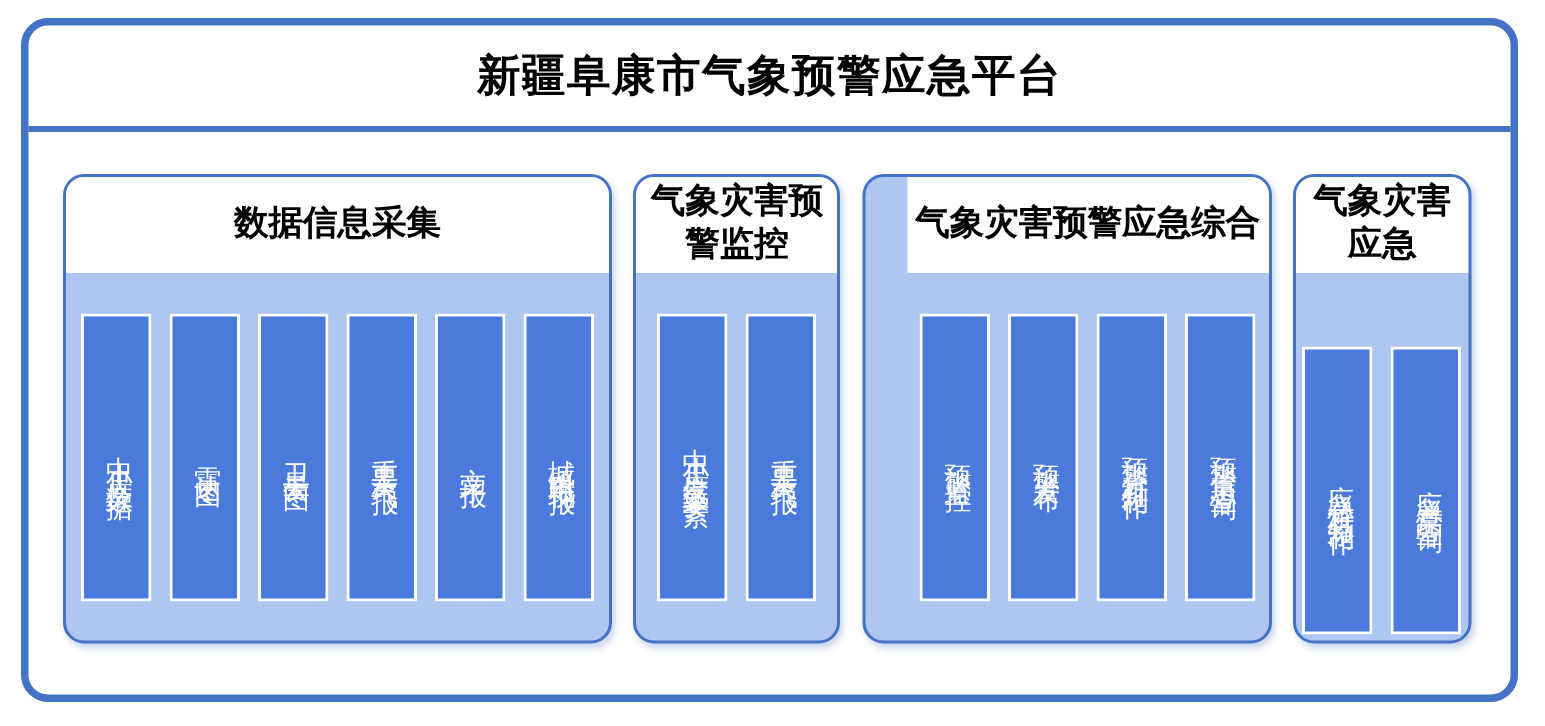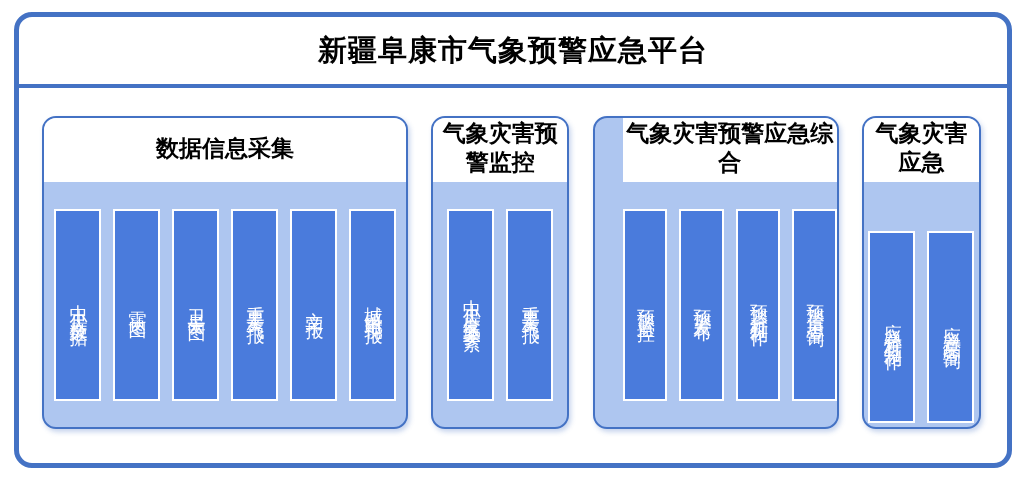--- a/index.html
+++ b/index.html
@@ -52,21 +52,21 @@
     border: 2px solid var(--group-border, #4472C4);
     border-radius: 14px;
     background: var(--group-body-fill, #AEC6F0);
     display: flex;
     flex-direction: column;
     overflow: hidden;
     box-shadow: 2px 3px 5px rgba(68,114,196,0.30);
   }
   .g1 { width: 366px; }
   .g2 { width: 138px; }
-  .g3 { width: 246px; padding-left: 28px; }
+  .g3 { width: 273px; padding-left: 28px; }
   .g4 { width: 119px; gap: 44px; }
   .group-header {
     flex: 0 0 64px;
     background: #ffffff;
     display: flex;
     align-items: center;
     justify-content: center;
     text-align: center;
     font-size: 23px;
     font-weight: bold;

